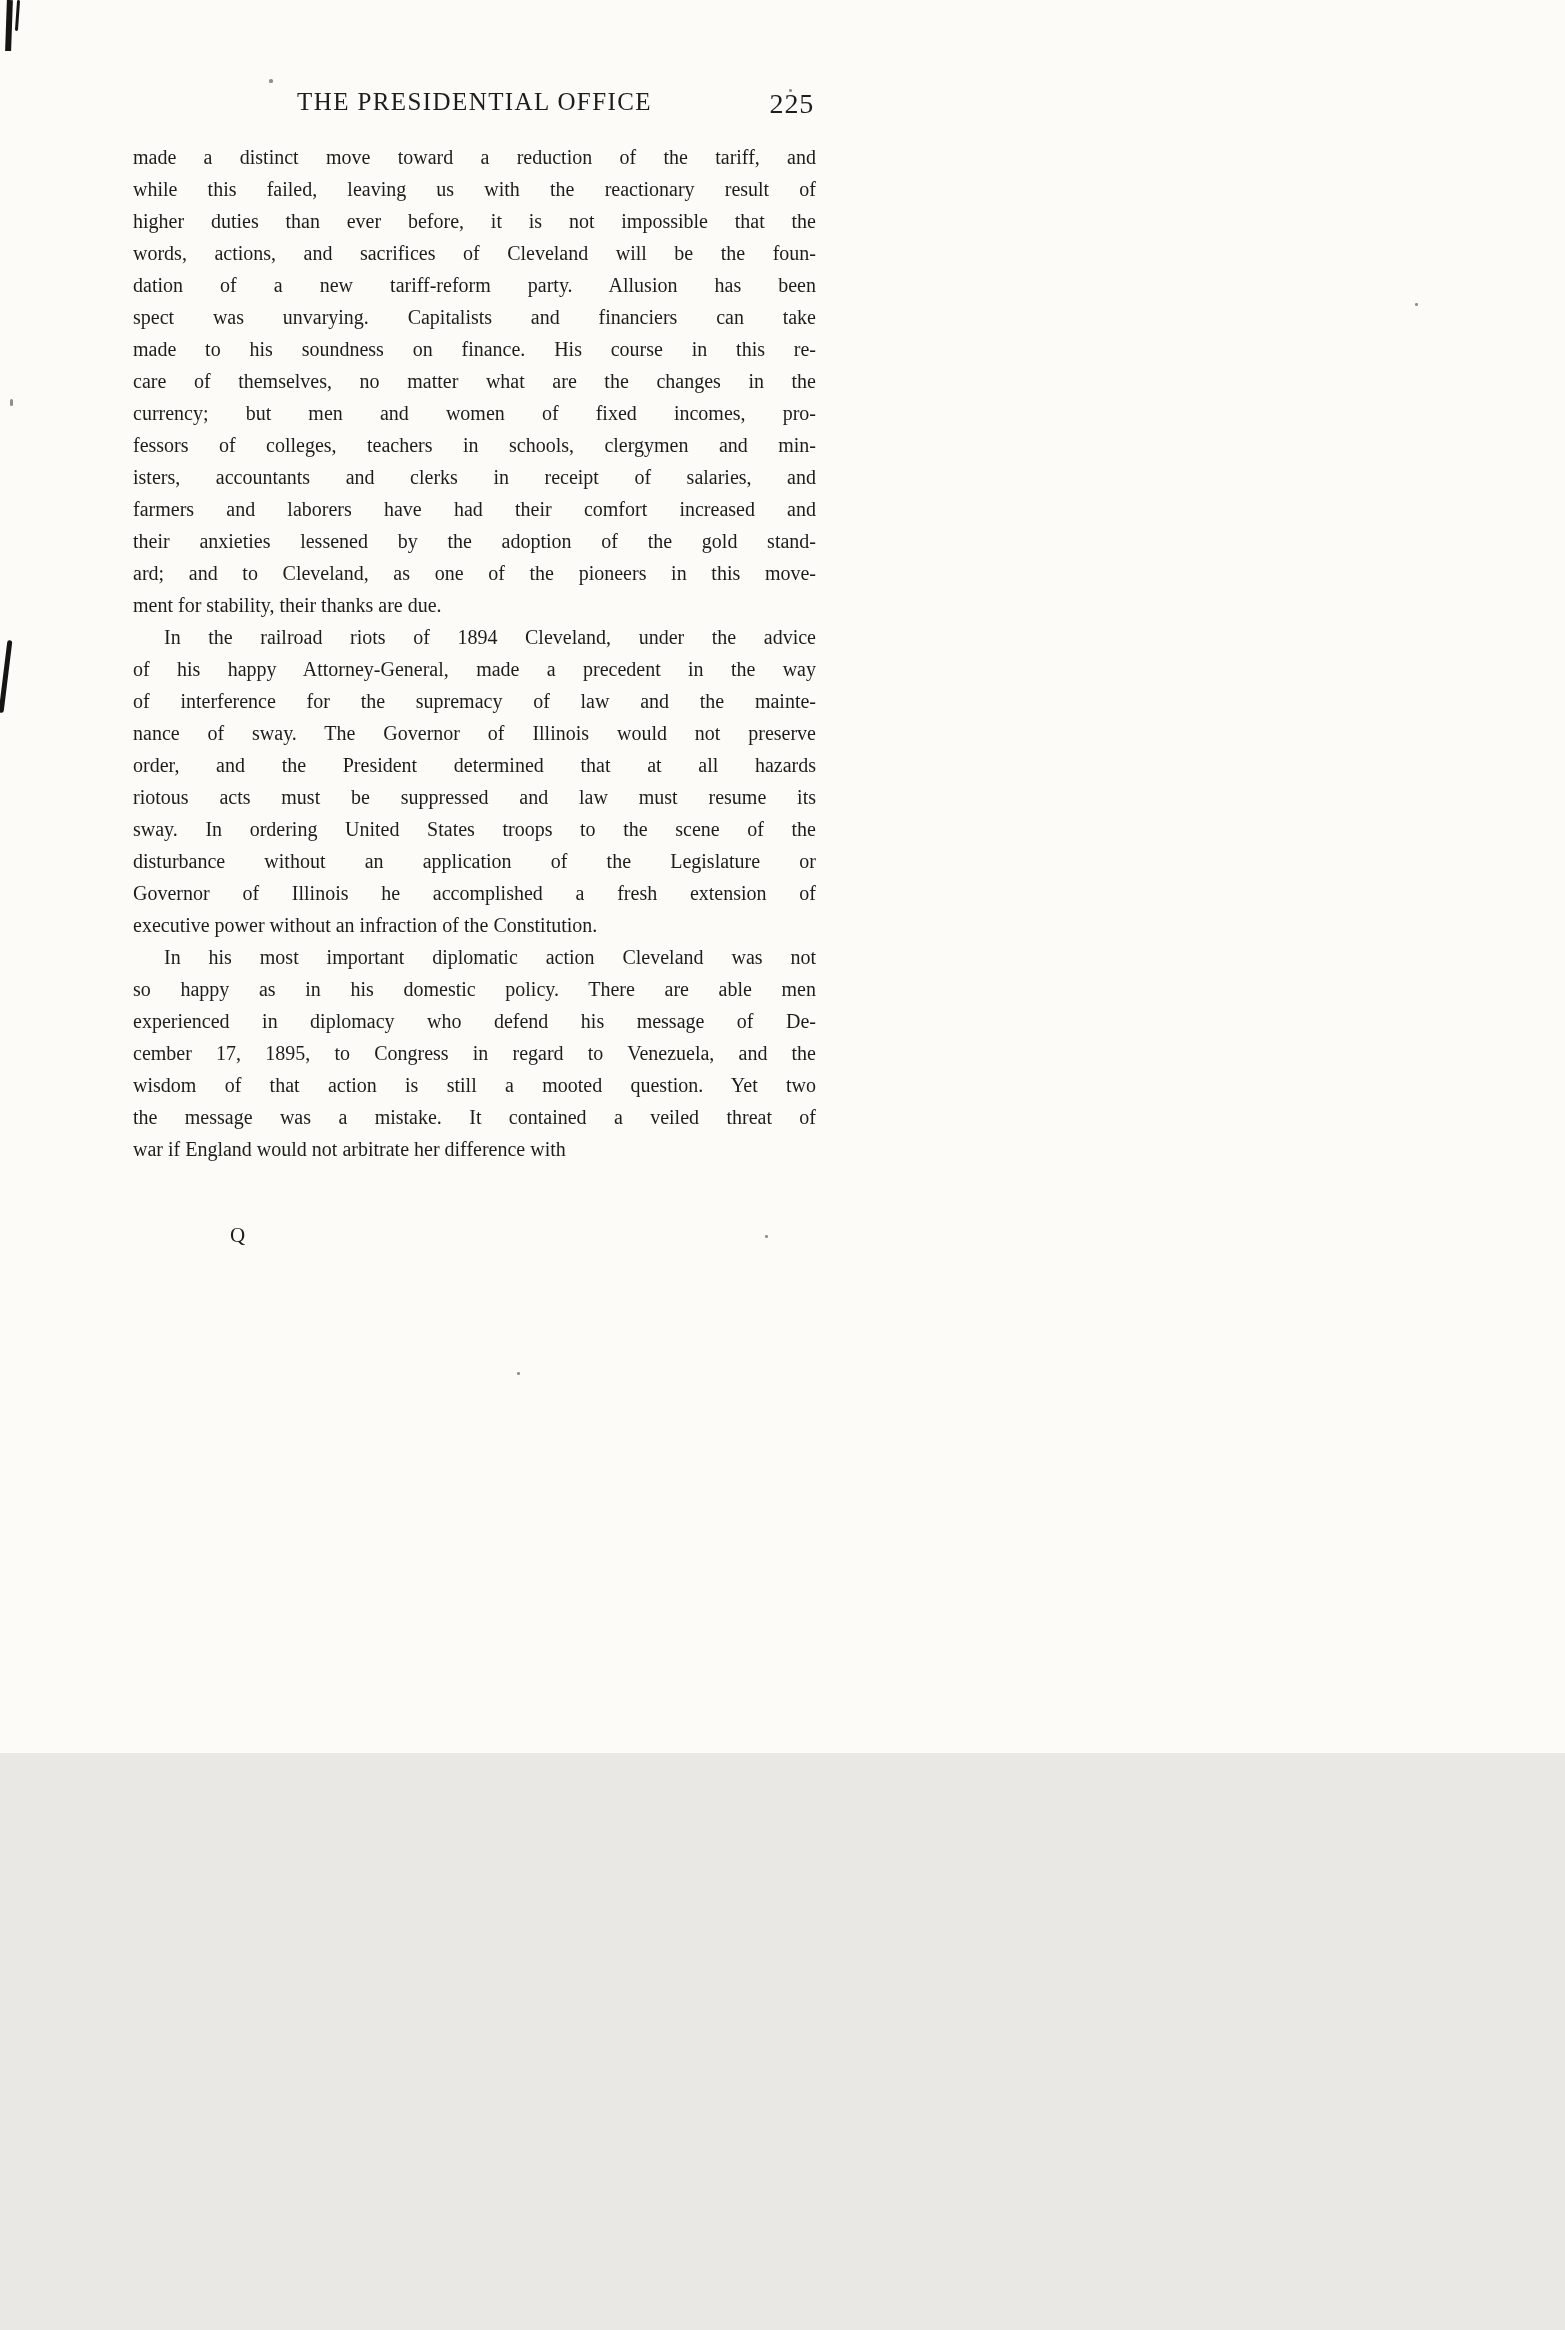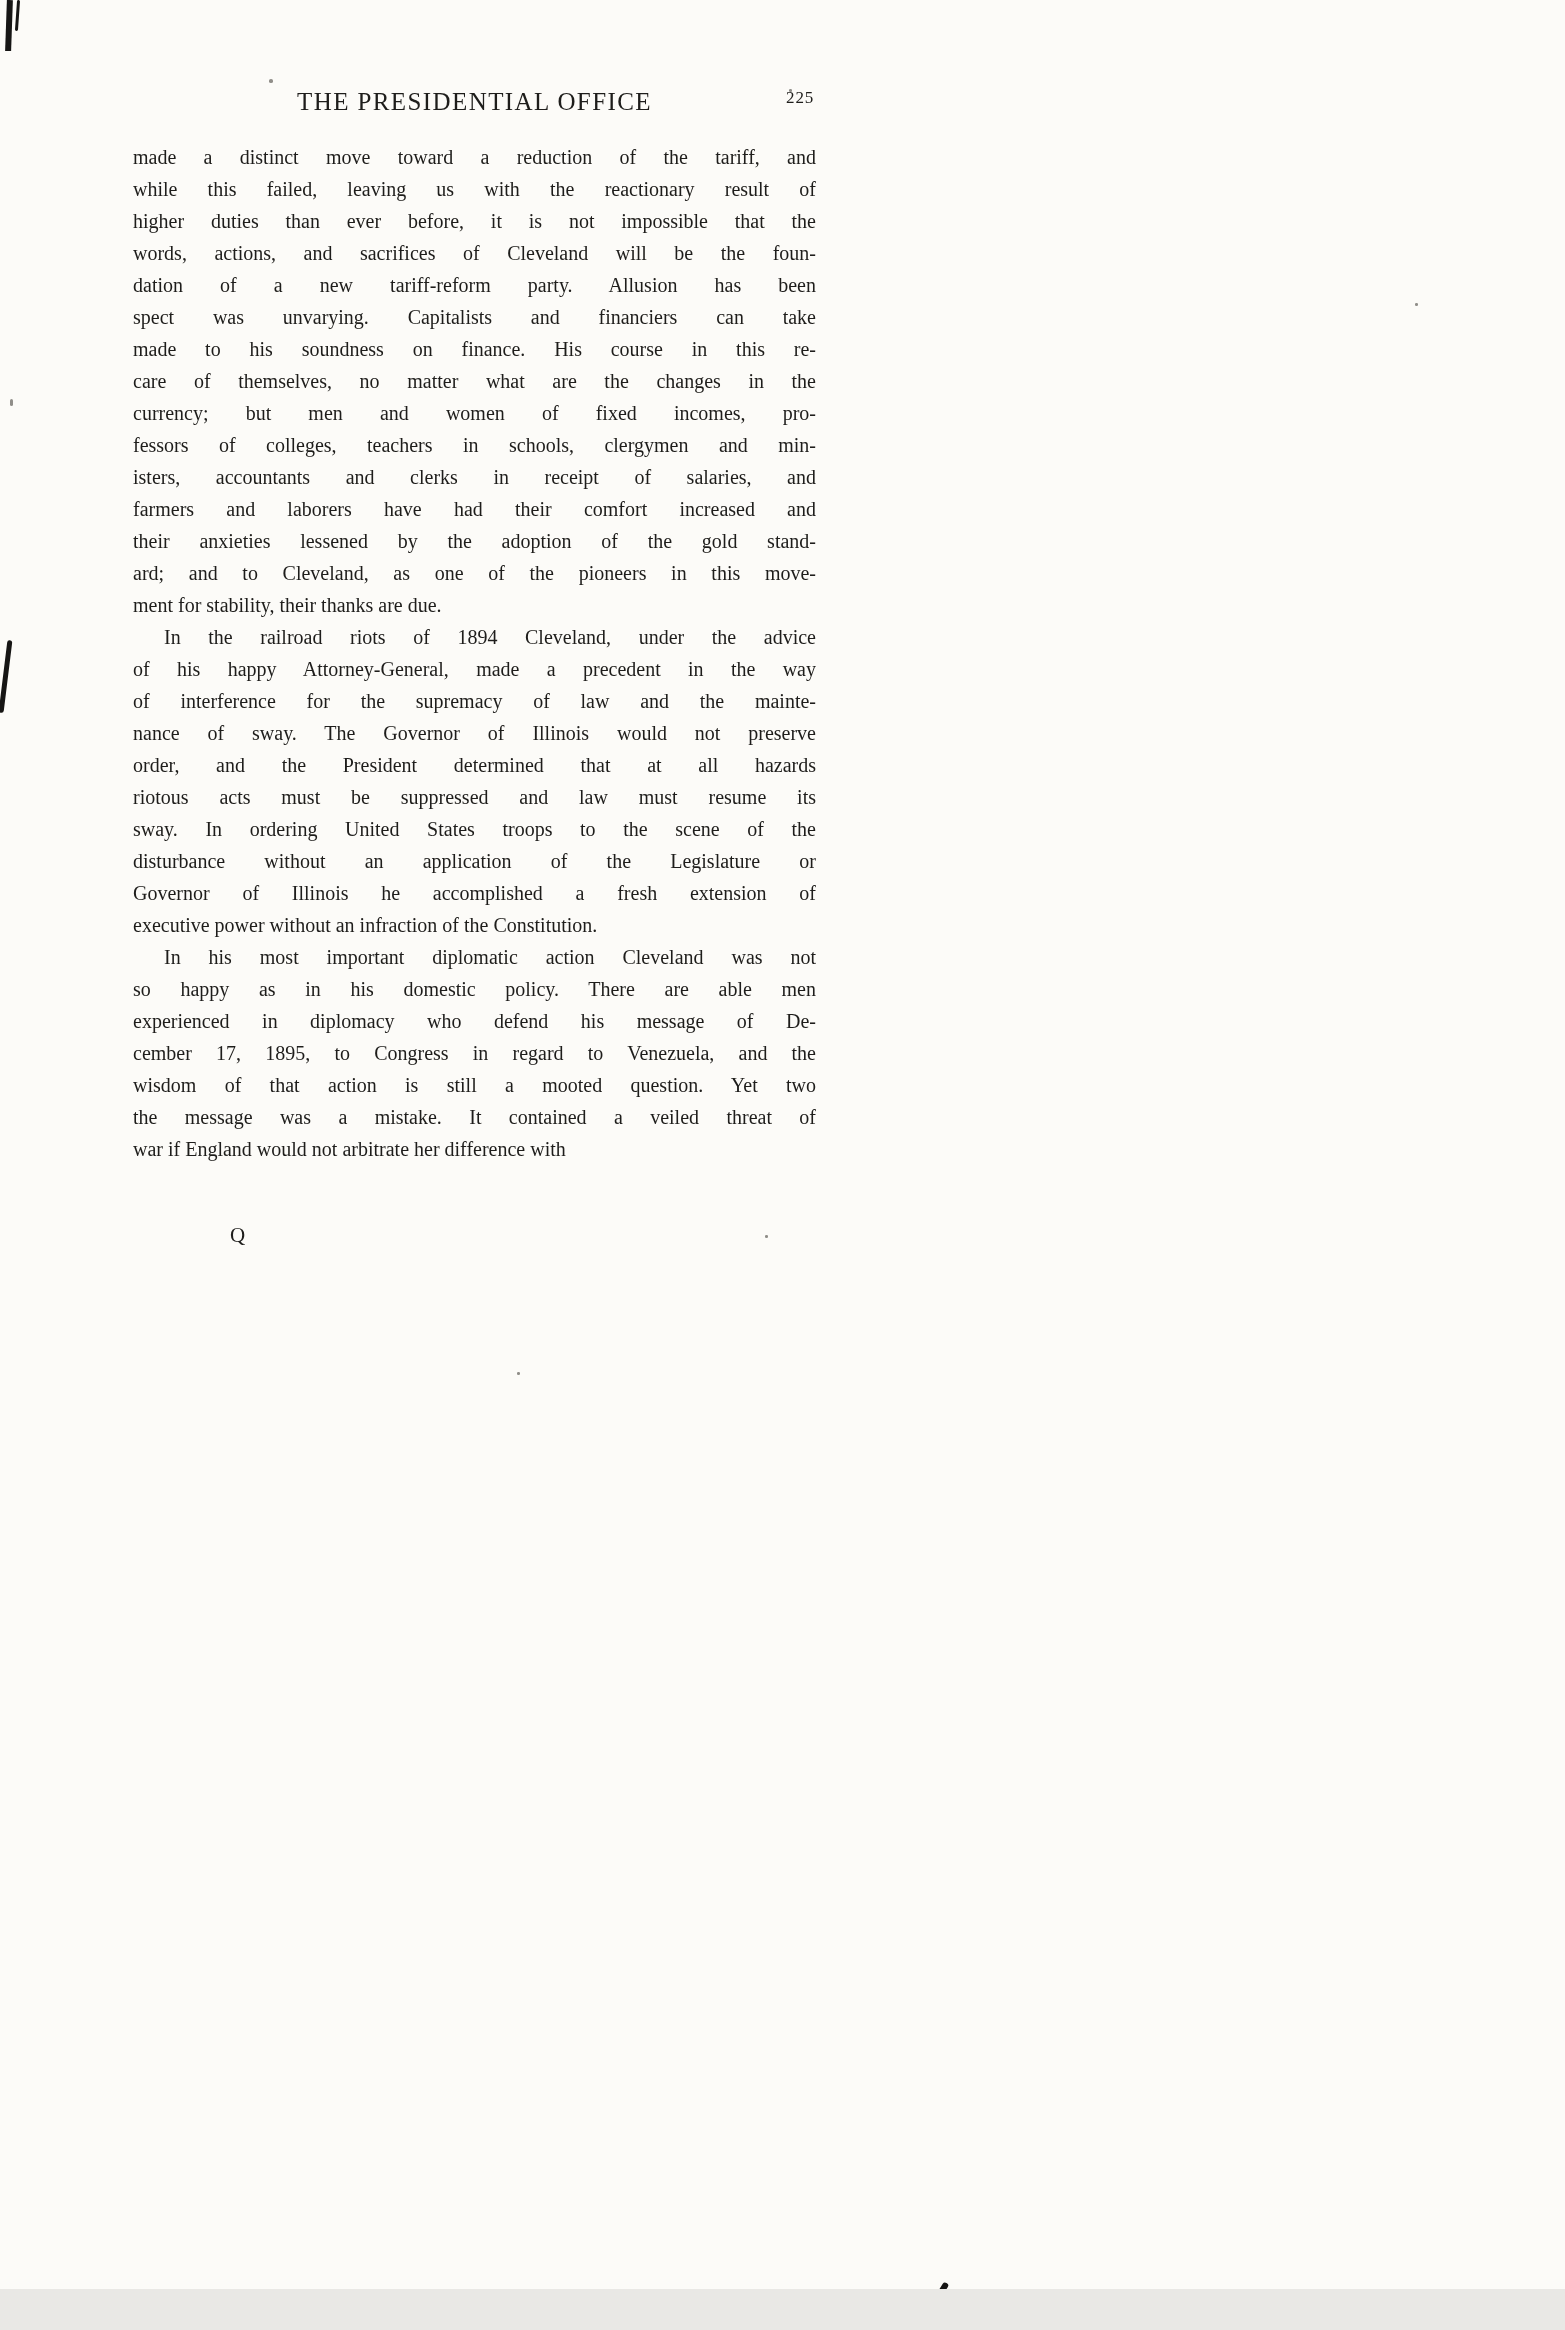--- a/index.html
+++ b/index.html
@@ -3,21 +3,21 @@
 <meta charset="utf-8">
 <style>
   html, body {
     margin: 0;
     padding: 0;
     background: #e9e8e5;
   }
   .page {
     position: relative;
     width: 1565px;
-    height: 2289px;
+    height: 1753px;
     background: var(--paper, #fcfbf8);
     overflow: hidden;
     font-family: "Liberation Serif", "DejaVu Serif", serif;
     color: var(--ink, #1e1d1b);
   }
   .text-block {
     position: absolute;
     left: 133px;
     top: 88px;
     width: 683px;
@@ -30,21 +30,21 @@
   .title {
     display: block;
     text-align: center;
     font-size: 25px;
     letter-spacing: 1.4px;
   }
   .page-number {
     position: absolute;
     right: 1.8px;
     top: 0;
-    font-size: 17px;
+    font-size: 28px;
     letter-spacing: 0.9px;
   }
   .body .line {
     font-size: 20px;
     line-height: 32px;
     text-align: justify;
     text-align-last: justify;
   }
   .body .line.last {
     text-align-last: left;

